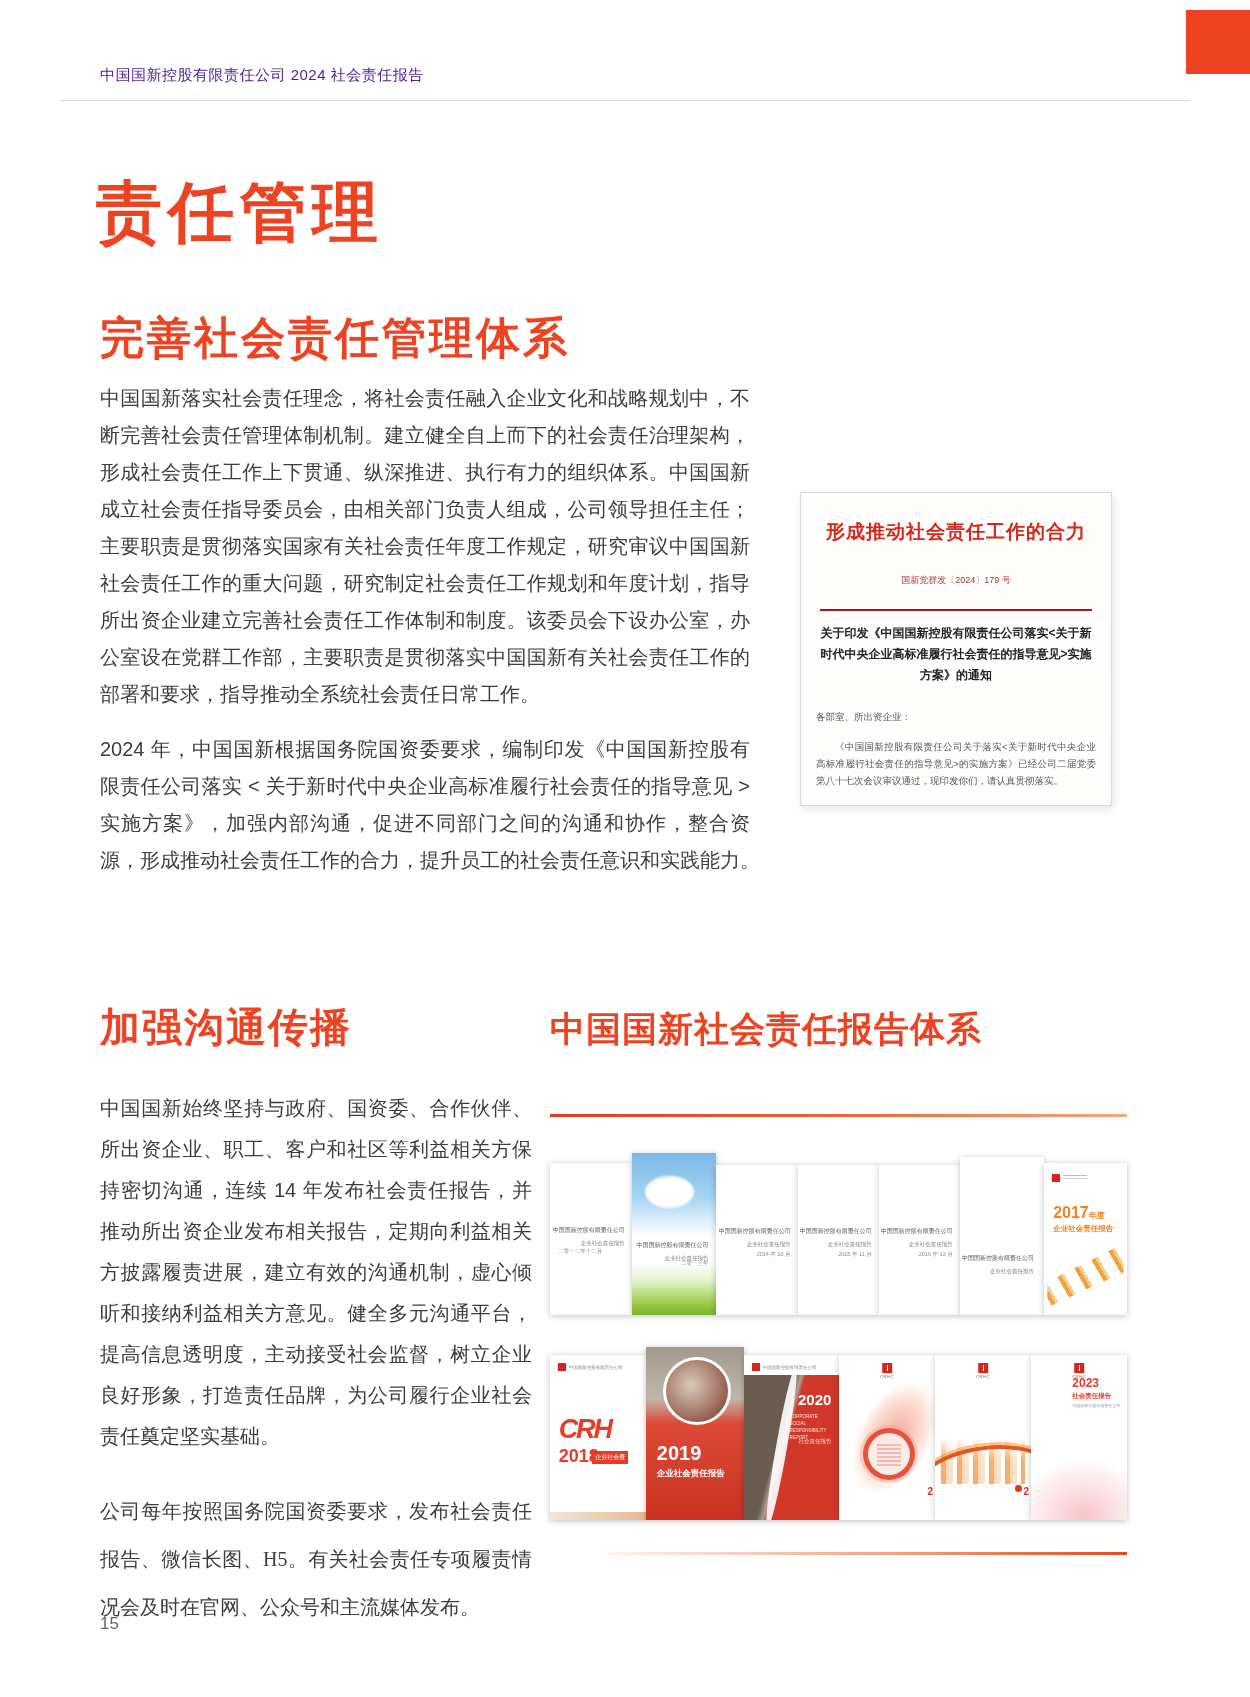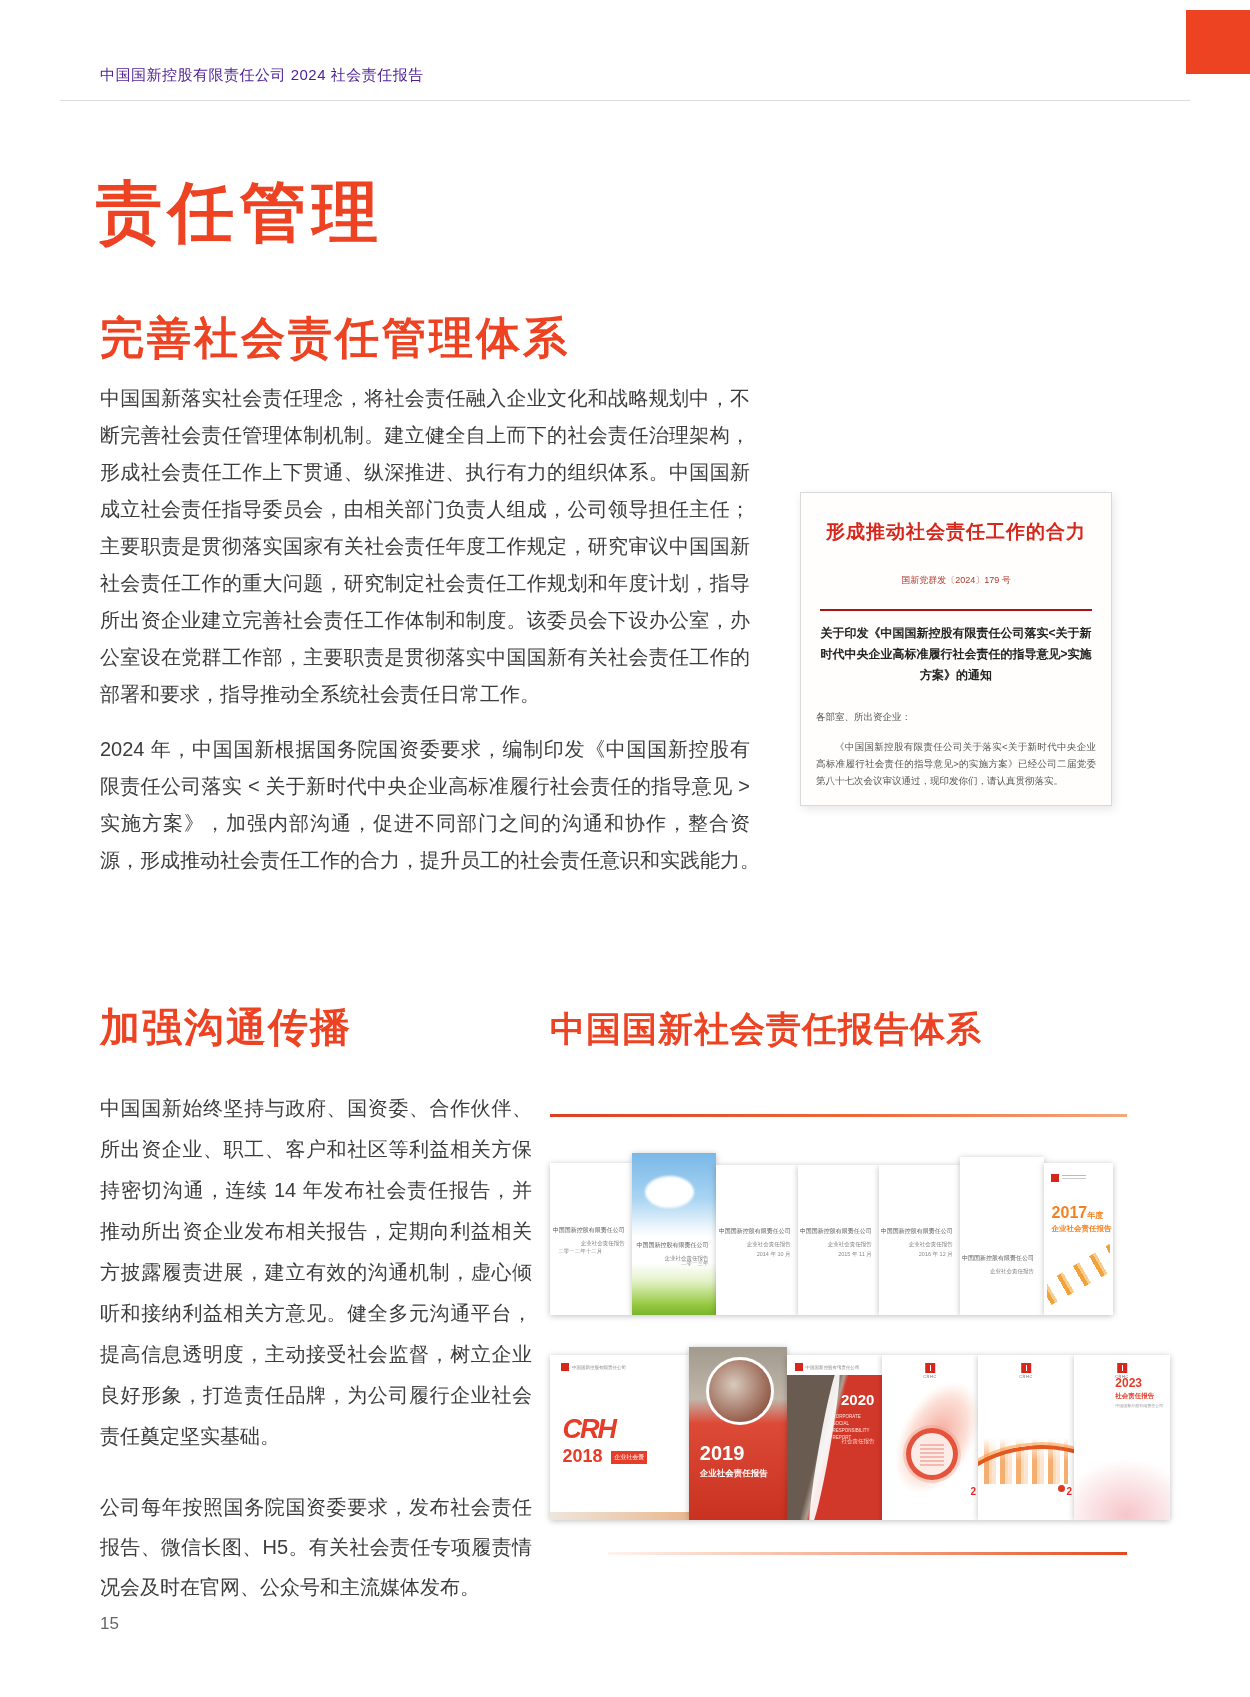--- a/index.html
+++ b/index.html
@@ -20,21 +20,21 @@
         border:1px solid #d9d9d9;box-shadow:2px 3px 9px rgba(0,0,0,.10);padding:20px 15px 16px;}
   .doc-title{font-size:19px;font-weight:800;color:#d7261b;text-align:center;letter-spacing:1px;}
   .doc-number{font-size:9px;color:#b03a2e;text-align:center;margin-top:12px;}
   .doc-divider{height:2px;background:#a81414;margin:10px 4px 0;}
   .doc-subject{font-size:12px;font-weight:700;color:#222;text-align:center;line-height:21px;margin-top:12px;}
   .doc-salutation{font-size:9.5px;color:#555;margin-top:12px;}
   .doc-body{font-size:9.5px;color:#555;line-height:17px;text-align:justify;text-indent:2em;margin-top:3px;}
   .s2l{position:absolute;left:100px;top:1002px;width:432px;}
   .s2l h2{font-size:40px;line-height:50px;letter-spacing:2px;}
   .s2l .para{line-height:41px;margin-top:36px;}
-  .s2l .para + .para{line-height:40px;margin-top:30px;}
+  .s2l .para + .para{line-height:48px;margin-top:30px;font-family:Liberation Serif, serif;}
   .s2r{position:absolute;left:550px;top:1008px;width:577px;}
   .s2r h2{font-size:35px;line-height:42px;letter-spacing:1px;}
   .title-rule{height:3px;margin-top:64px;background:linear-gradient(90deg,#dd3f22,#ee6a3a 55%,#f5a87e);}
   .covers-row{display:flex;align-items:flex-end;position:relative;}
   .covers-row.row1{margin-top:36px;}
   .covers-row.row2{margin-top:32px;}
   .cover{position:relative;flex:none;background:#fff;box-shadow:0 1px 6px rgba(0,0,0,.25);overflow:hidden;}
   .tiny-co{position:absolute;top:40%;right:9%;text-align:right;font-size:6px;line-height:13px;color:#555;}
   .tiny-co .t2{display:block;font-size:5.5px;color:#777;}
   .tiny-date{position:absolute;top:57%;right:9%;font-size:5.5px;color:#888;}
@@ -45,32 +45,32 @@
        #ffffff 52%,#ffffff 68%,#e3f2c8 79%,#94c83d 94%,#7ab32e 100%);}
   .c2::after{content:"";position:absolute;top:14%;left:16%;width:58%;height:20%;border-radius:50%;
        background:radial-gradient(circle at 30% 60%,#fff 30%,rgba(255,255,255,.7) 55%,transparent 75%),
                   radial-gradient(circle at 72% 38%,#fff 35%,transparent 70%);filter:blur(1px);}
   .c2 .tiny-co{top:53%;}
   .c2 .tiny-date{top:66%;}
   .c3,.c4,.c5{width:81px;height:150px;}
   .c3{width:82px;}
   .c6{width:84px;height:158px;}
   .c6 .tiny-co{top:60%;right:12%;}
-  .c7{width:69px;height:152px;}
+  .c7{width:83px;height:152px;}
   .mini-logo{position:absolute;top:7%;left:10%;width:8px;height:8px;background:#d7261b;}
   .mini-logo::after{content:"";position:absolute;left:11px;top:1px;width:24px;height:1px;
        background:#bbb;box-shadow:0 3px 0 #ccc;}
   .y2017{position:absolute;top:27%;left:11%;color:#f5821f;font-size:16px;font-weight:800;}
   .y2017 .suffix{font-size:8px;font-weight:700;}
   .c7sub{position:absolute;top:40%;left:11%;color:#f5821f;font-size:7.5px;font-weight:700;}
   .arrows{position:absolute;left:4%;right:4%;bottom:5%;height:42%;
        background:repeating-linear-gradient(60deg,transparent 0 5px,#f3a23b 5px 9px,#f8cc8a 9px 12px,transparent 12px 19px);
        clip-path:polygon(0 60%,100% 0,100% 45%,0 100%);}
   
-  .d1{width:96px;height:165px;padding-left:43px;}
+  .d1{width:96px;height:165px;}
   .logo-line{position:absolute;top:5%;left:8%;display:flex;align-items:center;gap:3px;}
   .logo-line .sq{width:8px;height:8px;background:#d7261b;flex:none;}
   .logo-line .co{font-size:4.5px;color:#888;white-space:nowrap;}
   .crh{position:absolute;top:36%;left:9%;font-size:27px;font-weight:800;font-style:italic;
        color:#e63c28;letter-spacing:-2px;}
   .y2018{position:absolute;top:55%;left:9%;font-size:18px;font-weight:800;color:#e63c28;}
   .d1chip{position:absolute;top:58%;left:44%;background:#e63c28;color:#fff;font-size:6px;padding:2px 3px;}
   .d1::after{content:"";position:absolute;left:0;right:0;bottom:0;height:5%;
        background:linear-gradient(90deg,#efe6dc,#e9b78e);}
   .d2{width:98px;height:173px;background:linear-gradient(180deg,#a39a8e 0%,#c0b6aa 30%,#dd4a38 44%,#c93120 100%);}

